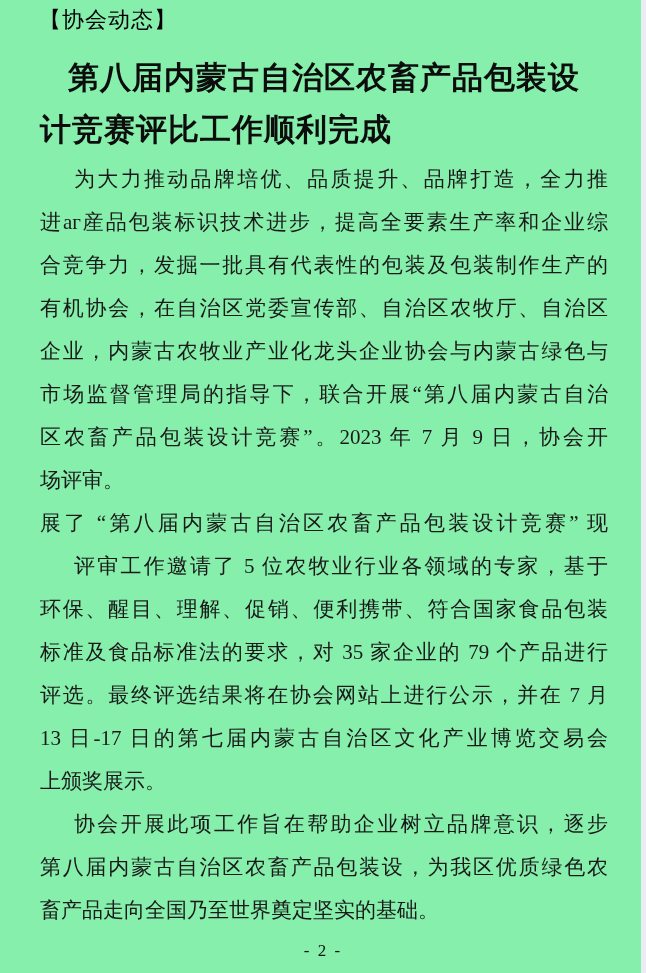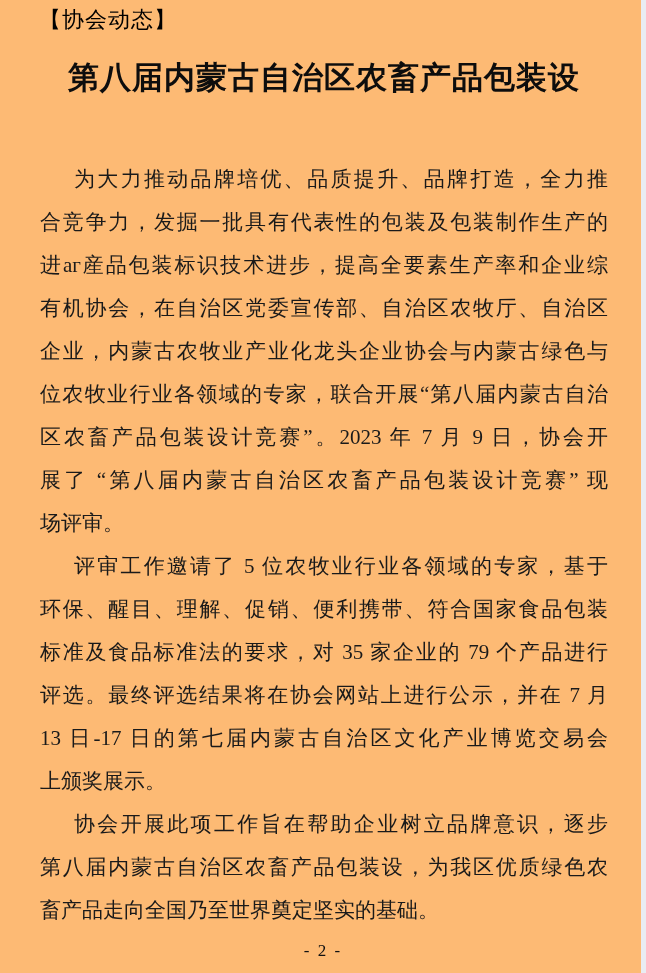--- a/index.html
+++ b/index.html
@@ -4,21 +4,21 @@
 <style>
   html, body {
     margin: 0;
     padding: 0;
     background: #ffffff;
   }
   .page {
     position: relative;
     width: 646px;
     height: 973px;
-    background: #fdba74;
+    background: #86efac;
     overflow: hidden;
     font-family: "Liberation Serif", "DejaVu Serif", serif;
     color: #161616;
   }
   .section-header {
     position: absolute;
     top: 6px;
     left: 39px;
     font-family: "Liberation Sans", "DejaVu Sans", sans-serif;
     font-size: 22px;
@@ -86,34 +86,35 @@
 </style>
 </head>
 <body>
 
 <div class="page">
 
   <div class="section-header">【协会动态】</div>
 
   <div class="title">
     <div class="t1">第八届内蒙古自治区农畜产品包装设</div>
+    <div class="t2">计竞赛评比工作顺利完成</div>
   </div>
 
   <div class="body-text">
 
     <div>
       <div class="ln indent">为大力推动品牌培优、品质提升、品牌打造，全力推</div>
+      <div class="ln">进аг産品包装标识技术进步，提高全要素生产率和企业综</div>
       <div class="ln">合竞争力，发掘一批具有代表性的包装及包装制作生产的</div>
-      <div class="ln">进аг産品包装标识技术进步，提高全要素生产率和企业综</div>
       <div class="ln">有机协会，在自治区党委宣传部、自治区农牧厅、自治区</div>
       <div class="ln">企业，内蒙古农牧业产业化龙头企业协会与内蒙古绿色与</div>
-      <div class="ln">位农牧业行业各领域的专家，联合开展“第八届内蒙古自治</div>
+      <div class="ln">市场监督管理局的指导下，联合开展“第八届内蒙古自治</div>
       <div class="ln">区农畜产品包装设计竞赛”。2023 年 7 月 9 日，协会开</div>
+      <div class="ln end">场评审。</div>
       <div class="ln">展了 “第八届内蒙古自治区农畜产品包装设计竞赛” 现</div>
-      <div class="ln end">场评审。</div>
     </div>
 
     <div>
       <div class="ln indent">评审工作邀请了 5 位农牧业行业各领域的专家，基于</div>
       <div class="ln">环保、醒目、理解、促销、便利携带、符合国家食品包装</div>
       <div class="ln">标准及食品标准法的要求，对 35 家企业的 79 个产品进行</div>
       <div class="ln">评选。最终评选结果将在协会网站上进行公示，并在 7 月</div>
       <div class="ln">13 日-17 日的第七届内蒙古自治区文化产业博览交易会</div>
       <div class="ln end">上颁奖展示。</div>
     </div>

